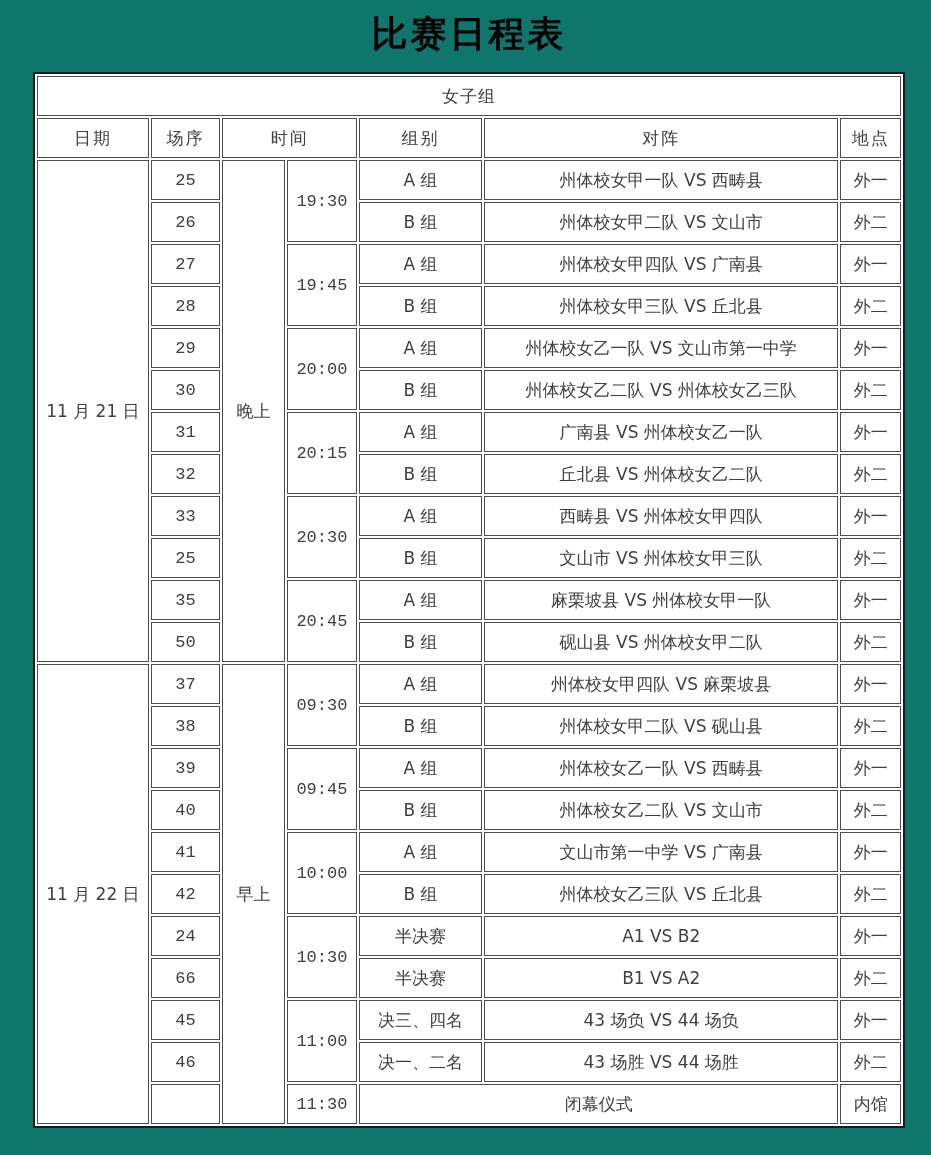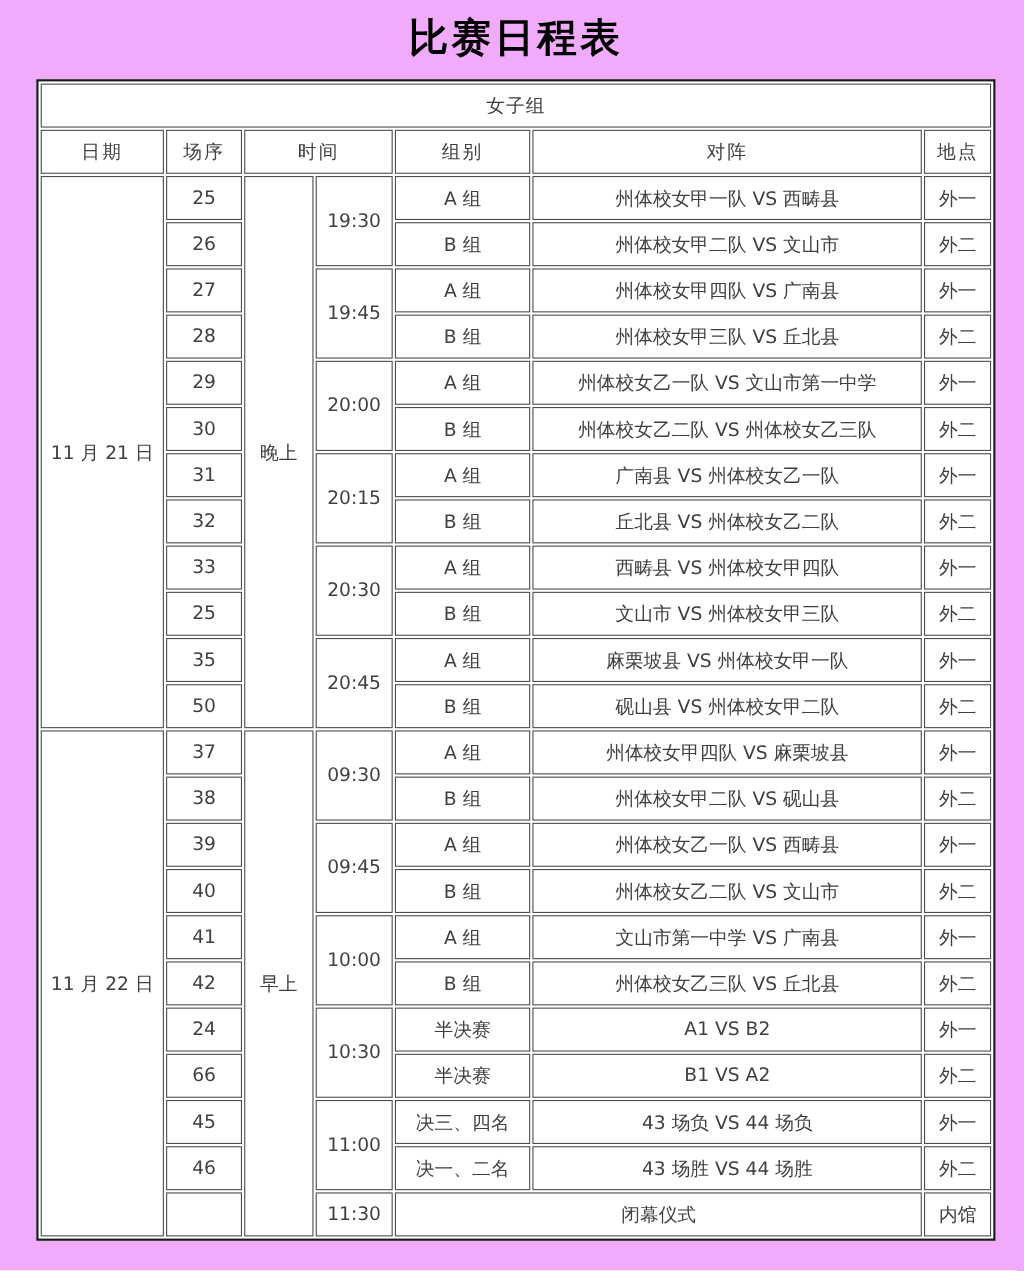--- a/index.html
+++ b/index.html
@@ -6,21 +6,21 @@
     margin: 0;
     padding: 0;
     background: #ffffff;
     font-family: "DejaVu Sans", "Liberation Sans", sans-serif;
   }
   .page {
     width: 931px;
     height: 1155px;
     box-sizing: border-box;
     padding: 6px 26px 10px 33px;
-    background: #f0abfc;
+    background: #0f766e;
     overflow: hidden;
   }
   .title {
     margin: 4px 0 13px 0;
     text-align: center;
     font-family: "DejaVu Serif", "Liberation Serif", serif;
     font-weight: 700;
     font-size: 36px;
     letter-spacing: 3px;
     color: #000000;
@@ -58,20 +58,21 @@
     font-weight: 700;
     color: #1a1a1a;
     height: 40px;
     letter-spacing: 2px;
   }
   td.date-cell, td.period-cell {
     color: #4a4a4a;
   }
   td.time-cell, td.match-no-cell {
     color: #4a4a4a;
+    font-family: Liberation Mono, monospace;
   }
 </style>
 </head>
 <body>
 
 <div class="page">
   <h1 class="title">比赛日程表</h1>
 
   <table class="schedule">
     <colgroup>

